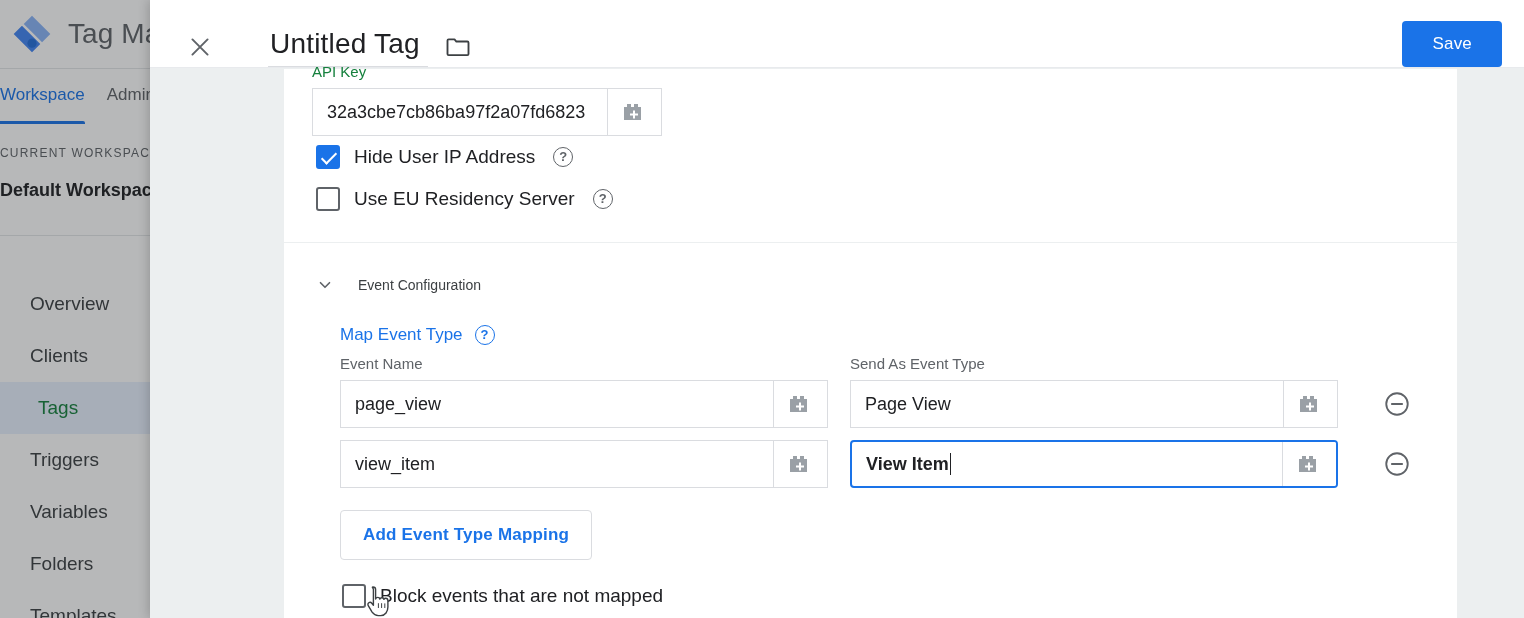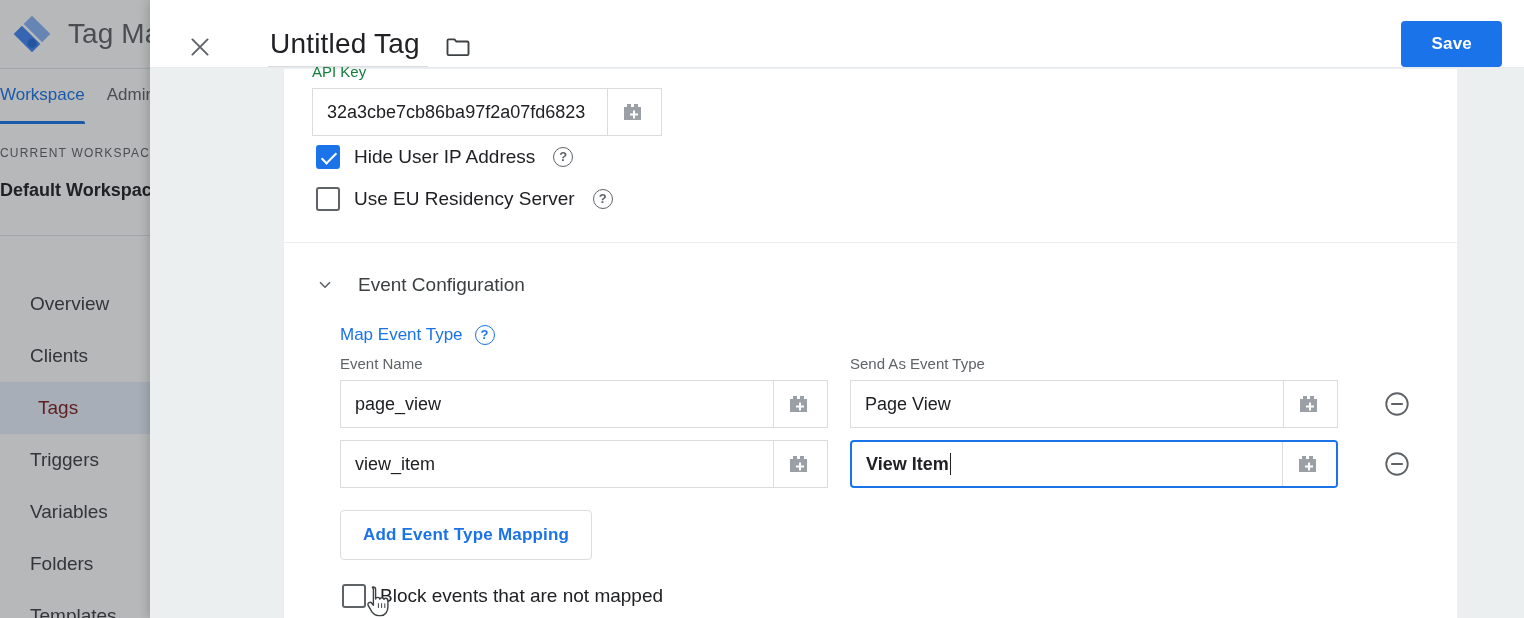--- a/index.html
+++ b/index.html
@@ -109,21 +109,21 @@
     height: 52px;
     display: flex;
     align-items: center;
     padding-left: 30px;
     font-size: 19px;
     color: #3c4043;
     white-space: nowrap;
   }
   .bg-nav-item.active {
     background: #e8f0fe;
-    color: #7f1d1d;
+    color: #15803d;
     border-left: 4px solid transparent;
     padding-left: 34px;
   }
 
   
   #scrim {
     position: absolute;
     inset: 0;
     background: rgba(32,33,36,0.32);
     pointer-events: none;
@@ -173,21 +173,21 @@
     cursor: text;
   }
   #folder-icon { cursor: pointer; display:flex; }
   #save-btn {
     margin-left: auto;
     background: #1a73e8;
     color: #fff;
     border: none;
     border-radius: 4px;
     font-size: 17px;
-    font-weight: 700;
+    font-weight: 400;
     font-family: "Liberation Sans", sans-serif;
     padding: 13px 30px;
     cursor: pointer;
     letter-spacing: .2px;
   }
 
   
   #card {
     position: absolute;
     left: 133px; top: 69px;
@@ -310,21 +310,21 @@
     height: 44px;
     cursor: pointer;
     margin-left: 2px;
   }
   .chevron {
     width: 22px; height: 22px;
     display: flex; align-items: center; justify-content: center;
     flex: none;
   }
   .sec-title {
-    font-size: 19px;
+    font-size: 14px;
     color: #3c4043;
   }
 
   #map-link-row {
     display: flex;
     align-items: center;
     gap: 12px;
     margin: 18px 0 6px 28px;
   }
   #map-link {

